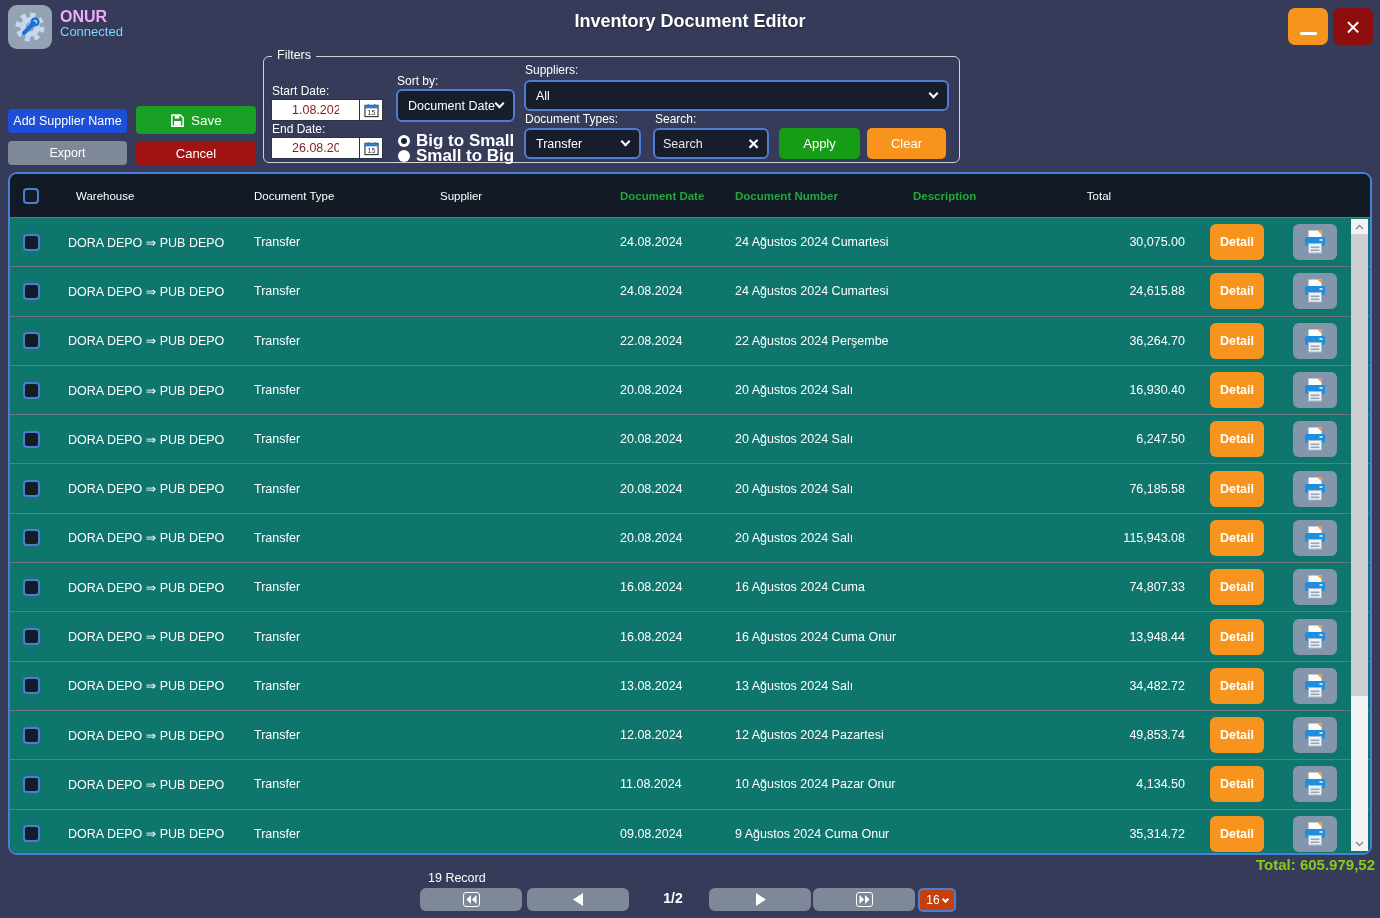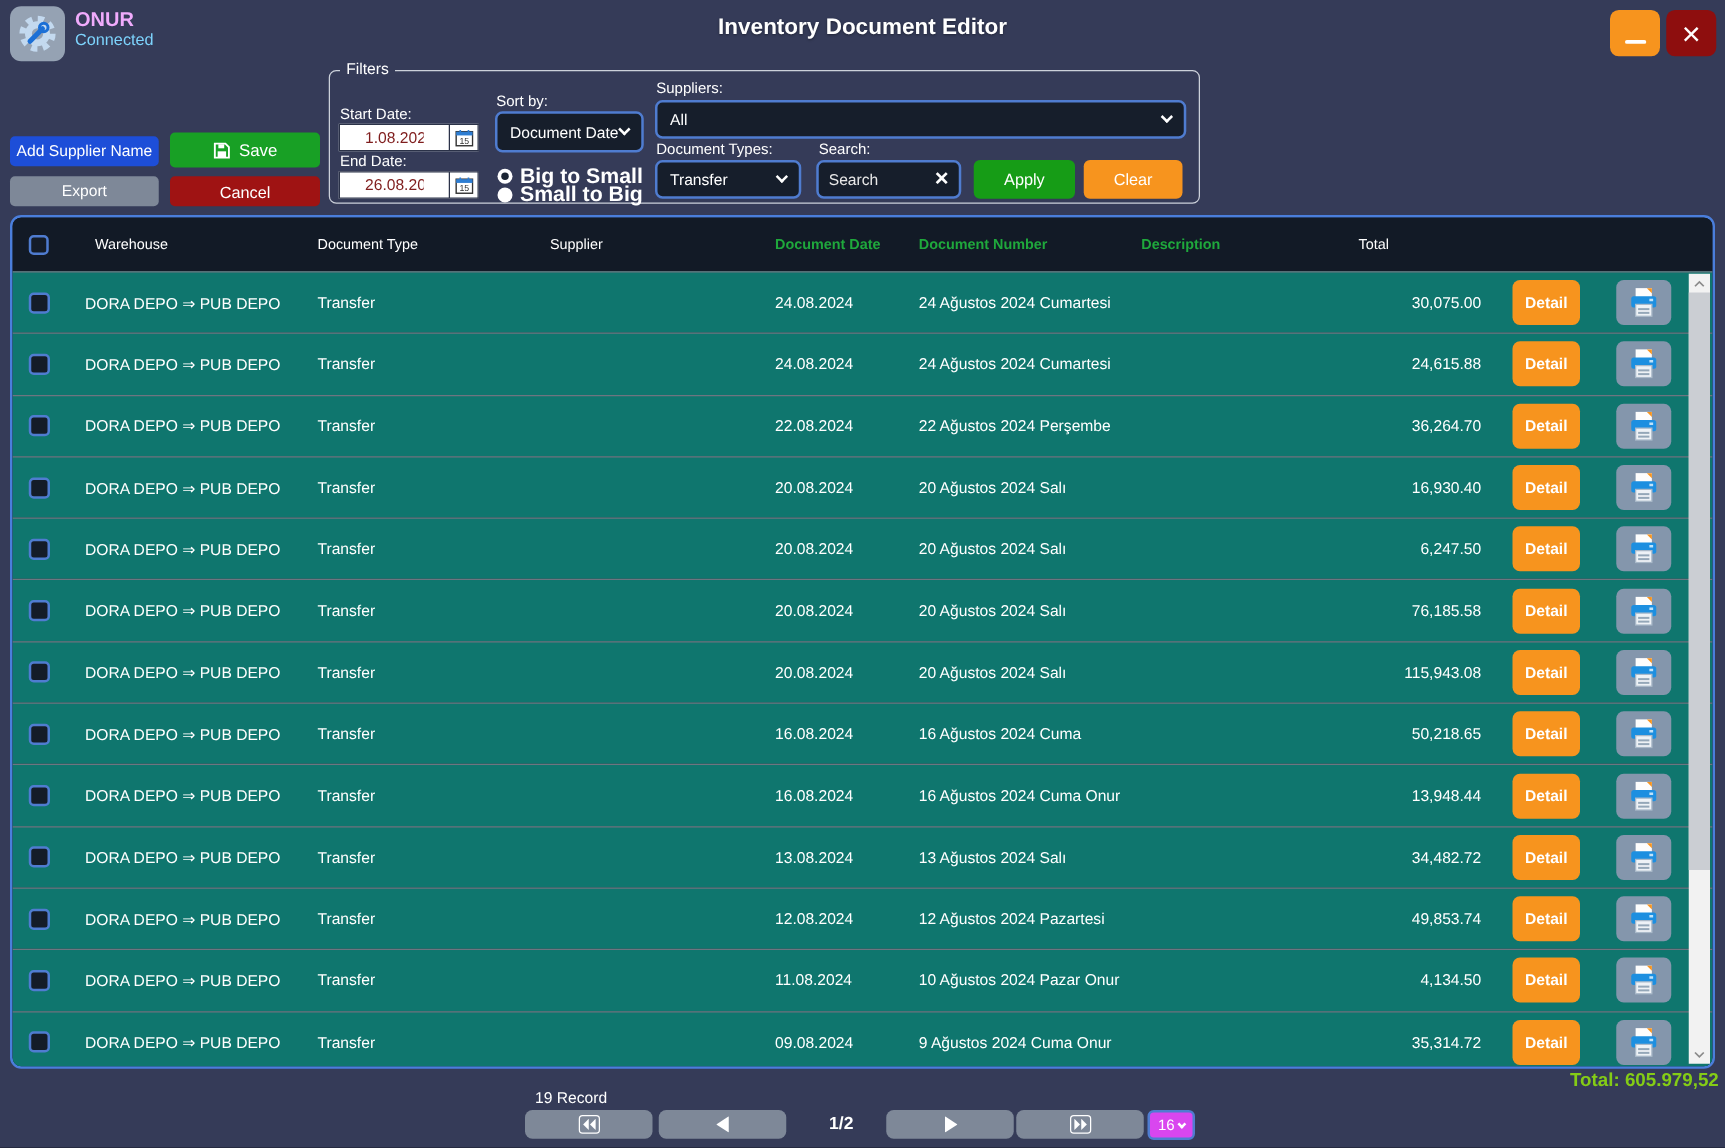--- a/index.html
+++ b/index.html
@@ -145,21 +145,21 @@
   .record-count { position:absolute; left:428px; top:871px; font-size:12.5px; color:#fff; }
   .pgbtn {
     position:absolute; top:888px; width:102px; height:23px; background:#7e8898;
     border:none; border-radius:6px; display:flex; align-items:center; justify-content:center;
     cursor:pointer;
   }
   .page-indicator { position:absolute; left:648px; top:890px; width:50px; text-align:center;
     font-size:14px; font-weight:bold; color:#fff; }
   .pagesize {
     position:absolute; left:918px; top:888px; width:38px; height:24px;
-    background:#d946ef; border:2px solid #4f7cd0; border-radius:5px;
+    background:#c2410c; border:2px solid #4f7cd0; border-radius:5px;
     display:flex; align-items:center; justify-content:center; gap:3px;
     font-size:12px; color:#fff; cursor:pointer;
   }
   .pagesize .chev { width:5px; height:5px; margin-top:-2px; }
   .grand-total {
     position:absolute; right:5px; top:856px; font-size:15px; font-weight:bold; color:#84cc16;
   }
   .boxed-icon {
     border:1.5px solid #fff; border-radius:3px; width:17px; height:15px;
     display:flex; align-items:center; justify-content:center;
@@ -475,21 +475,21 @@
     <div class="trow">
       <div>
             <div class="checkbox"></div>
           </div>
       <div class="cell-pad">DORA DEPO ⇒ PUB DEPO</div>
       <div class="cell-pad">Transfer</div>
       <div class="cell-pad"></div>
       <div class="cell-pad">16.08.2024</div>
       <div style="padding-left:9px;">16 Ağustos 2024 Cuma</div>
       <div style="padding-left:9px;"></div>
-      <div class="cell-right">50,218.65</div>
+      <div class="cell-right">74,807.33</div>
       <div><button class="detail-btn">Detail</button></div>
       <div>
         <div class="print-btn">
           <svg width="26" height="26" viewBox="0 0 26 26">
             <rect x="6.5" y="1.5" width="13" height="8" fill="#fdfdfd"></rect>
             <polygon points="15.5,1.5 19.5,1.5 19.5,5.5" fill="#f7941e"></polygon>
             <rect x="3" y="8" width="20" height="9" rx="2" fill="#1d8fe0"></rect>
             <rect x="17.5" y="10" width="3" height="2" fill="#bfe3fa"></rect>
             <rect x="6.5" y="14.5" width="13" height="9.5" fill="#eef2f6" stroke="#a9b9c9"></rect>
             <rect x="8.5" y="17.5" width="9" height="1.6" fill="#94a7b8"></rect>

